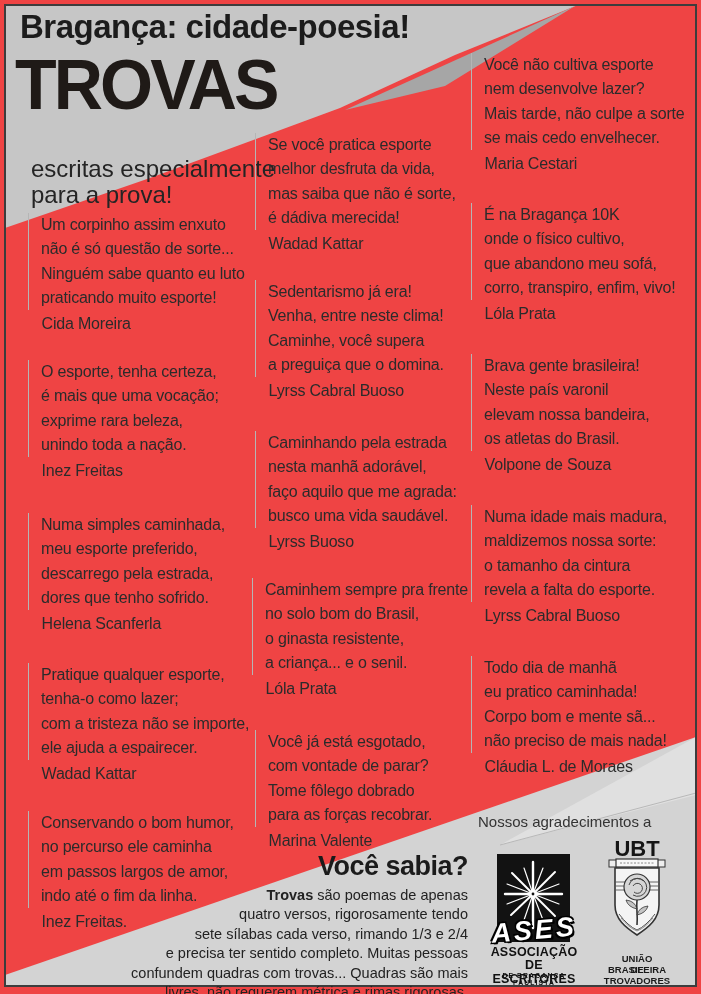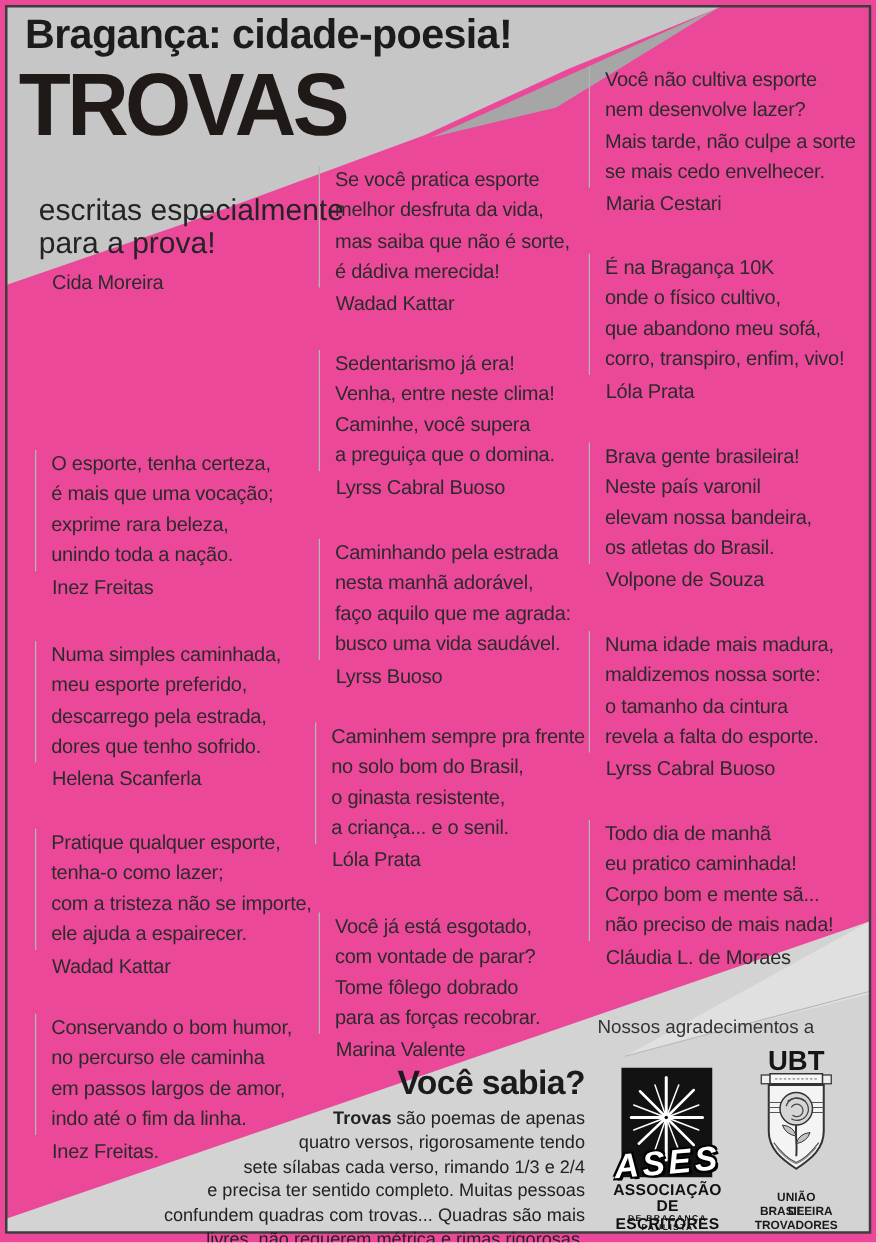--- a/index.html
+++ b/index.html
@@ -2,21 +2,21 @@
 <html style="--header_gray: #c6c6c6; --header_fold: #a6a6a6; --footer_gray: #d3d3d3; --footer_fold: #e0e0e0; --ink: #2b2b2b; --bar: #b5b5b5; --logo_black: #121212;"><head>
 <meta charset="utf-8">
 <style>
   :root{
     --header_gray:#c6c6c6; --header_fold:#a6a6a6;
     --footer_gray:#d3d3d3; --footer_fold:#e0e0e0;
     --ink:#2b2b2b; --bar:#b5b5b5; --logo_black:#121212;
   }
   html,body{margin:0;padding:0;background:#ffffff;}
   #page{
-    position:relative;width:701px;height:994px;background:#ec4899;
+    position:relative;width:701px;height:994px;background:#ef4444;
     font-family:"Liberation Sans",sans-serif;color:var(--ink);overflow:hidden;
   }
   #bg{position:absolute;left:0;top:0;width:701px;height:994px;}
   .abs{position:absolute;}
   
   .title{left:20px;top:8px;font-size:33px;font-weight:700;letter-spacing:-.5px;color:#1c1c1c;white-space:pre;}
   .bigtitle{left:15px;top:44px;font-size:71px;font-weight:900;letter-spacing:-3px;color:#1f1a17;
             transform:scaleX(.96);transform-origin:left top;white-space:pre;}
   .subtitle{left:31px;top:128px;font-size:24px;line-height:26px;color:#242424;white-space:pre-line;margin-top:28px;}
   
@@ -60,20 +60,24 @@
 
     <rect x="5" y="5" width="691" height="981" fill="none" stroke="#3d3d3d" stroke-width="2"></rect>
   </svg>
 
   <div class="abs title">Bragança: cidade-poesia!</div>
   <div class="abs bigtitle">TROVAS</div>
   <div class="abs subtitle">escritas especialmente
 para a prova!</div>
 
   <div class="poem" style="left:28px;top:213px;width:215px">
+    <div class="verses">Um corpinho assim enxuto
+não é só questão de sorte...
+Ninguém sabe quanto eu luto
+praticando muito esporte!</div>
     <div class="author">Cida Moreira</div>
   </div>
   <div class="poem" style="left:28px;top:513px;width:215px">
     <div class="verses">Numa simples caminhada,
 meu esporte preferido,
 descarrego pela estrada,
 dores que tenho sofrido.</div>
     <div class="author">Helena Scanferla</div>
   </div>
   <div class="poem" style="left:28px;top:360px;width:215px">

